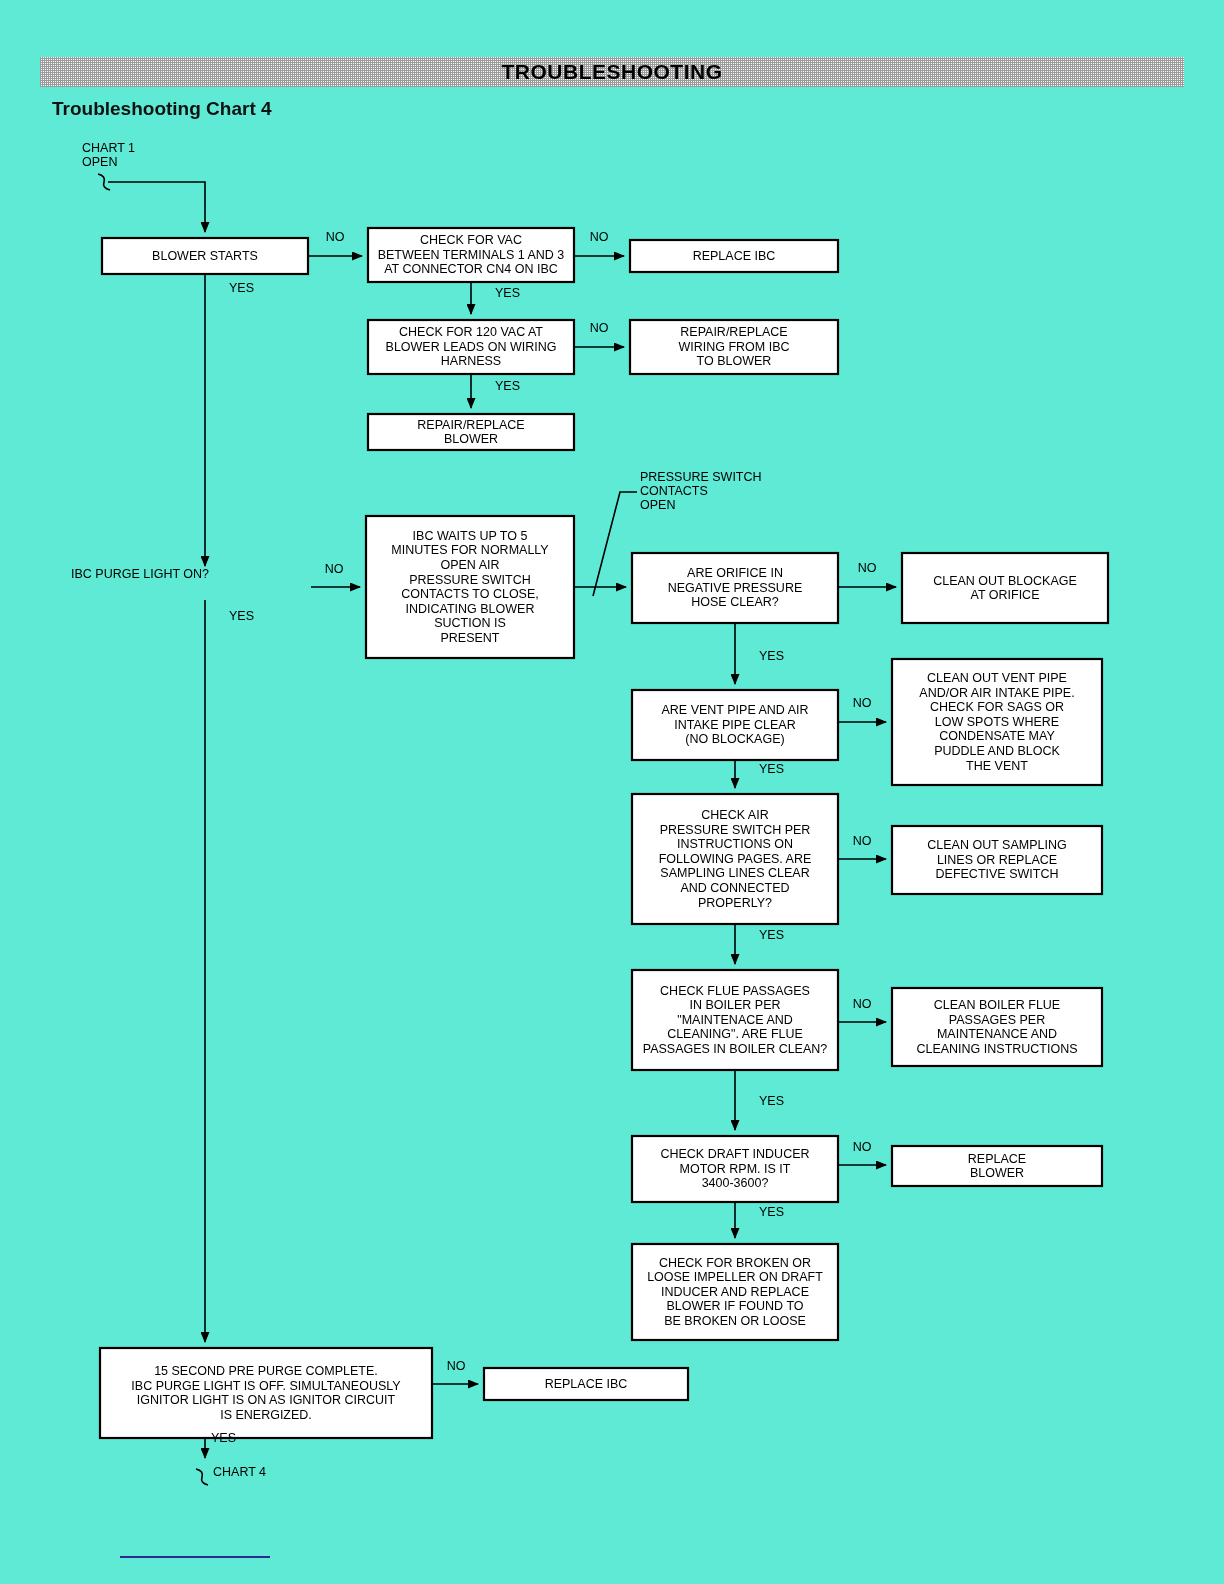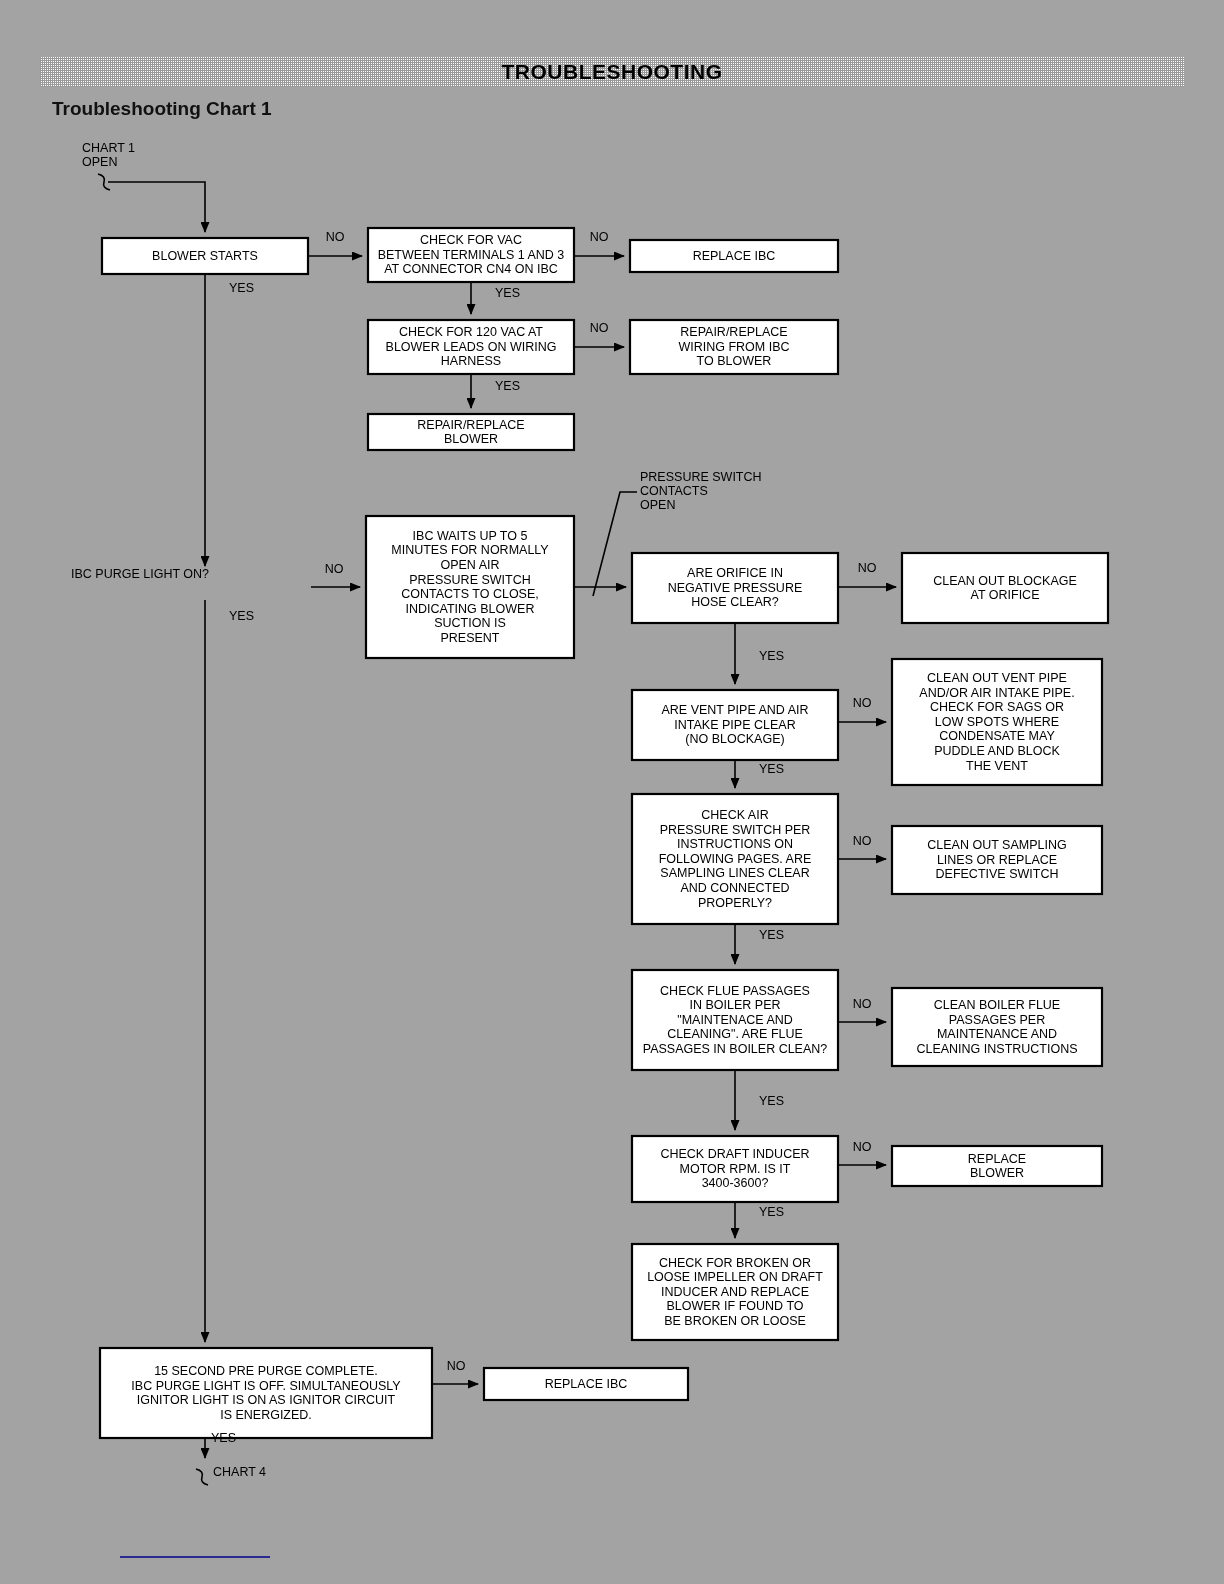--- a/index.html
+++ b/index.html
@@ -1,19 +1,19 @@
 <!DOCTYPE html>
 <html><head>
 <meta charset="utf-8">
 <style>
   html,body{margin:0;padding:0;background:#fff;}
   body{width:1224px;height:1584px;position:relative;
        font-family:"Liberation Sans",sans-serif;color:#000;overflow:hidden;}
 
-  .page{position:absolute;inset:0;background:#a3a3a3;}
+  .page{position:absolute;inset:0;background:#5eead4;}
 
   
   .band{position:absolute;left:40px;width:1144px;height:30px;
         background-color:#ffffff;
         background-image:
           repeating-linear-gradient(0deg,#9a9a9a 0 1px,transparent 1px 2px),
           repeating-linear-gradient(90deg,#9a9a9a 0 1px,transparent 1px 2px);
         background-size:2px 2px;}
   .band.head{top:57px;}
   .band.foot{top:1490px;}
@@ -38,21 +38,21 @@
 </style>
 </head>
 <body>
 
 <div class="page">
 
   <div class="band head">
     <div class="band-title">TROUBLESHOOTING</div>
   </div>
 
-  <div class="chart-title">Troubleshooting Chart 1</div>
+  <div class="chart-title">Troubleshooting Chart 4</div>
 
   <svg class="flow" viewBox="0 0 1224 1584">
     <defs>
       <marker id="ah" markerWidth="11" markerHeight="9" refX="10" refY="4.5" orient="auto" markerUnits="userSpaceOnUse">
         <path d="M0,0 L11,4.5 L0,9 z" fill="#000"></path>
       </marker>
     </defs>
     <g id="edge-layer">
         <path d="M98,174 q8,2 6,8 q-2,6 6,8" class="ln"></path>
         <path d="M108,182 L205,182 L205,232" class="ln" marker-end="url(#ah)"></path>

